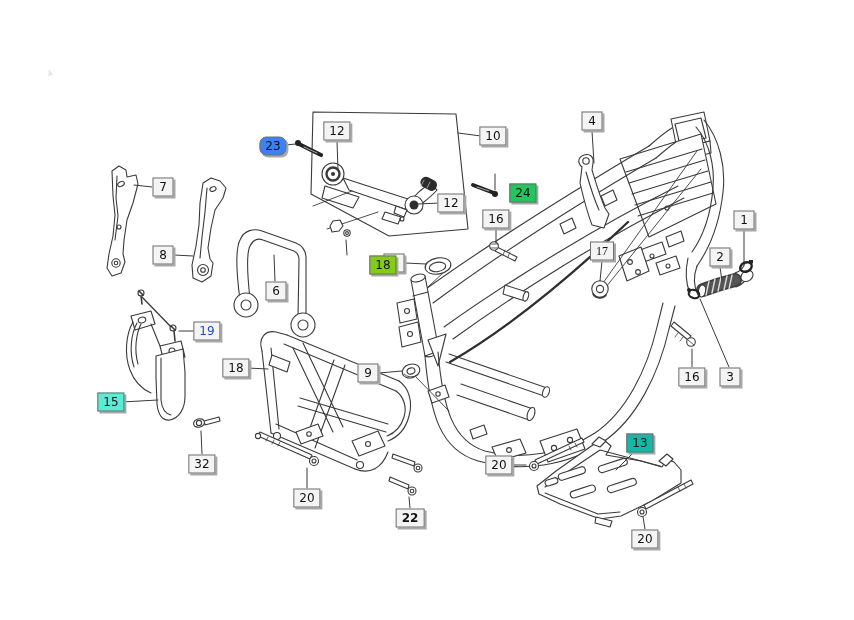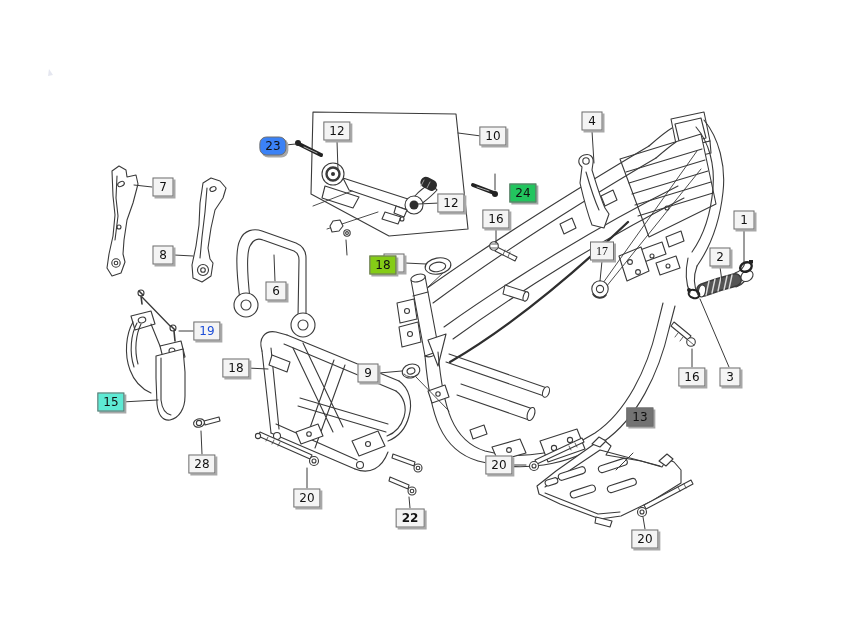--- a/index.html
+++ b/index.html
@@ -332,23 +332,23 @@
       <div class="callout" style="left: 602px; top: 251px; background: rgb(244, 244, 244); border-color: rgb(110, 110, 110); color: rgb(17, 17, 17); box-shadow: rgb(168, 168, 168) 2px 2px 0px; font-family: Liberation Serif, serif;">17</div>
       <div class="callout" style="left: 744px; top: 220px; background: rgb(244, 244, 244); border-color: rgb(110, 110, 110); color: rgb(17, 17, 17); box-shadow: rgb(168, 168, 168) 2px 2px 0px;">1</div>
       <div class="callout" style="left: 720px; top: 257px; background: rgb(244, 244, 244); border-color: rgb(110, 110, 110); color: rgb(17, 17, 17); box-shadow: rgb(168, 168, 168) 2px 2px 0px;">2</div>
       <div class="callout" style="left: 394px; top: 263px; background: rgb(244, 244, 244); border-color: rgb(110, 110, 110); color: rgb(17, 17, 17); box-shadow: rgb(168, 168, 168) 2px 2px 0px;">5</div>
       <div class="callout" style="left: 347px; top: 265px; background: #84cc16; border-color: rgb(110, 110, 110); color: rgb(17, 17, 17); box-shadow: rgb(168, 168, 168) 2px 2px 0px; margin-left: 36px;">18</div>
       <div class="callout" style="left: 276px; top: 291px; background: rgb(244, 244, 244); border-color: rgb(110, 110, 110); color: rgb(17, 17, 17); box-shadow: rgb(168, 168, 168) 2px 2px 0px;">6</div>
       <div class="callout" style="left: 207px; top: 331px; background: rgb(244, 244, 244); border-color: rgb(110, 110, 110); color: #1d4ed8; box-shadow: rgb(168, 168, 168) 2px 2px 0px;">19</div>
       <div class="callout" style="left: 111px; top: 402px; background: #5eead4; border-color: rgb(110, 110, 110); color: rgb(17, 17, 17); box-shadow: rgb(168, 168, 168) 2px 2px 0px;">15</div>
       <div class="callout" style="left: 236px; top: 368px; background: rgb(244, 244, 244); border-color: rgb(110, 110, 110); color: rgb(17, 17, 17); box-shadow: rgb(168, 168, 168) 2px 2px 0px;">18</div>
       <div class="callout" style="left: 368px; top: 373px; background: rgb(244, 244, 244); border-color: rgb(110, 110, 110); color: rgb(17, 17, 17); box-shadow: rgb(168, 168, 168) 2px 2px 0px;">9</div>
-      <div class="callout" style="left: 202px; top: 464px; background: rgb(244, 244, 244); border-color: rgb(110, 110, 110); color: rgb(17, 17, 17); box-shadow: rgb(168, 168, 168) 2px 2px 0px;">28</div>
+      <div class="callout" style="left: 202px; top: 464px; background: rgb(244, 244, 244); border-color: rgb(110, 110, 110); color: rgb(17, 17, 17); box-shadow: rgb(168, 168, 168) 2px 2px 0px;">32</div>
       <div class="callout" style="left: 307px; top: 498px; background: rgb(244, 244, 244); border-color: rgb(110, 110, 110); color: rgb(17, 17, 17); box-shadow: rgb(168, 168, 168) 2px 2px 0px;">20</div>
       <div class="callout" style="left: 410px; top: 518px; background: rgb(244, 244, 244); border-color: rgb(110, 110, 110); color: rgb(17, 17, 17); box-shadow: rgb(168, 168, 168) 2px 2px 0px; font-weight: bold;">22</div>
       <div class="callout" style="left: 692px; top: 377px; background: rgb(244, 244, 244); border-color: rgb(110, 110, 110); color: rgb(17, 17, 17); box-shadow: rgb(168, 168, 168) 2px 2px 0px;">16</div>
       <div class="callout" style="left: 730px; top: 377px; background: rgb(244, 244, 244); border-color: rgb(110, 110, 110); color: rgb(17, 17, 17); box-shadow: rgb(168, 168, 168) 2px 2px 0px;">3</div>
-      <div class="callout" style="left: 640px; top: 417px; background: #737373; border-color: rgb(110, 110, 110); color: rgb(17, 17, 17); box-shadow: rgb(168, 168, 168) 2px 2px 0px;">13</div>
+      <div class="callout" style="left: 640px; top: 443px; background: #14b8a6; border-color: rgb(110, 110, 110); color: rgb(17, 17, 17); box-shadow: rgb(168, 168, 168) 2px 2px 0px;">13</div>
       <div class="callout" style="left: 499px; top: 465px; background: rgb(244, 244, 244); border-color: rgb(110, 110, 110); color: rgb(17, 17, 17); box-shadow: rgb(168, 168, 168) 2px 2px 0px;">20</div>
       <div class="callout" style="left: 645px; top: 539px; background: rgb(244, 244, 244); border-color: rgb(110, 110, 110); color: rgb(17, 17, 17); box-shadow: rgb(168, 168, 168) 2px 2px 0px;">20</div>
     </div>
 
 </div>
 
 </body></html>

